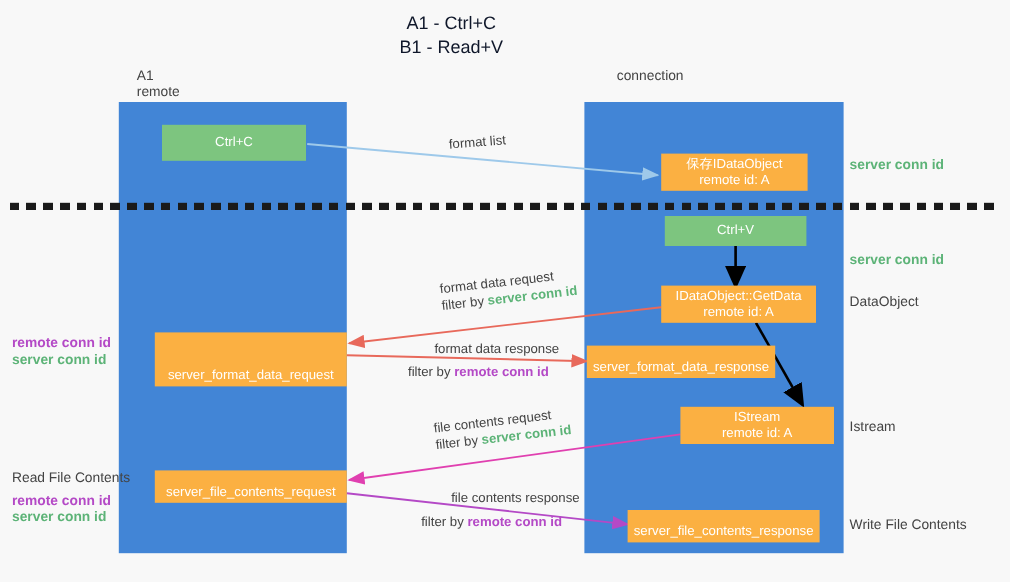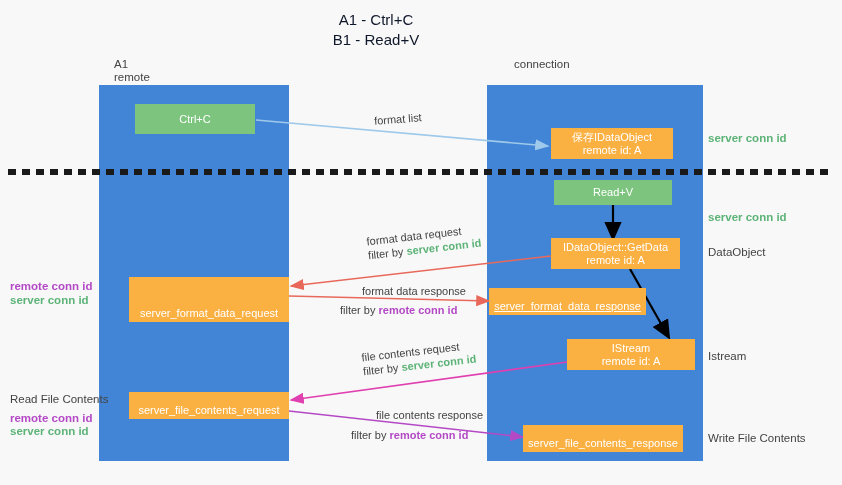--- a/index.html
+++ b/index.html
@@ -176,29 +176,29 @@
   <div class="box orange" style="left:129px; top:392px; width:160px; height:27px;">
     <span>server_file_contents_request</span>
   </div>
 
   <div class="box orange" style="left:551px; top:128px; width:122px; height:31px;">
     <span>保存IDataObject</span>
     <span>remote id: A</span>
   </div>
 
   <div class="box green" style="left:554px; top:180px; width:118px; height:25px;">
-    <span>Read+V</span>
+    <span>Ctrl+V</span>
   </div>
 
   <div class="box orange" style="left:551px; top:238px; width:129px; height:31px;">
     <span>IDataObject::GetData</span>
     <span>remote id: A</span>
   </div>
 
-  <div class="box orange" style="left:489px; top:288px; width:157px; height:27px;text-decoration:underline;">
+  <div class="box orange" style="left:489px; top:288px; width:157px; height:27px;">
     <span>server_format_data_response</span>
   </div>
 
   <div class="box orange" style="left:567px; top:339px; width:128px; height:31px;">
     <span>IStream</span>
     <span>remote id: A</span>
   </div>
 
   <div class="box orange" style="left:523px; top:425px; width:160px; height:27px;">
     <span>server_file_contents_response</span>

